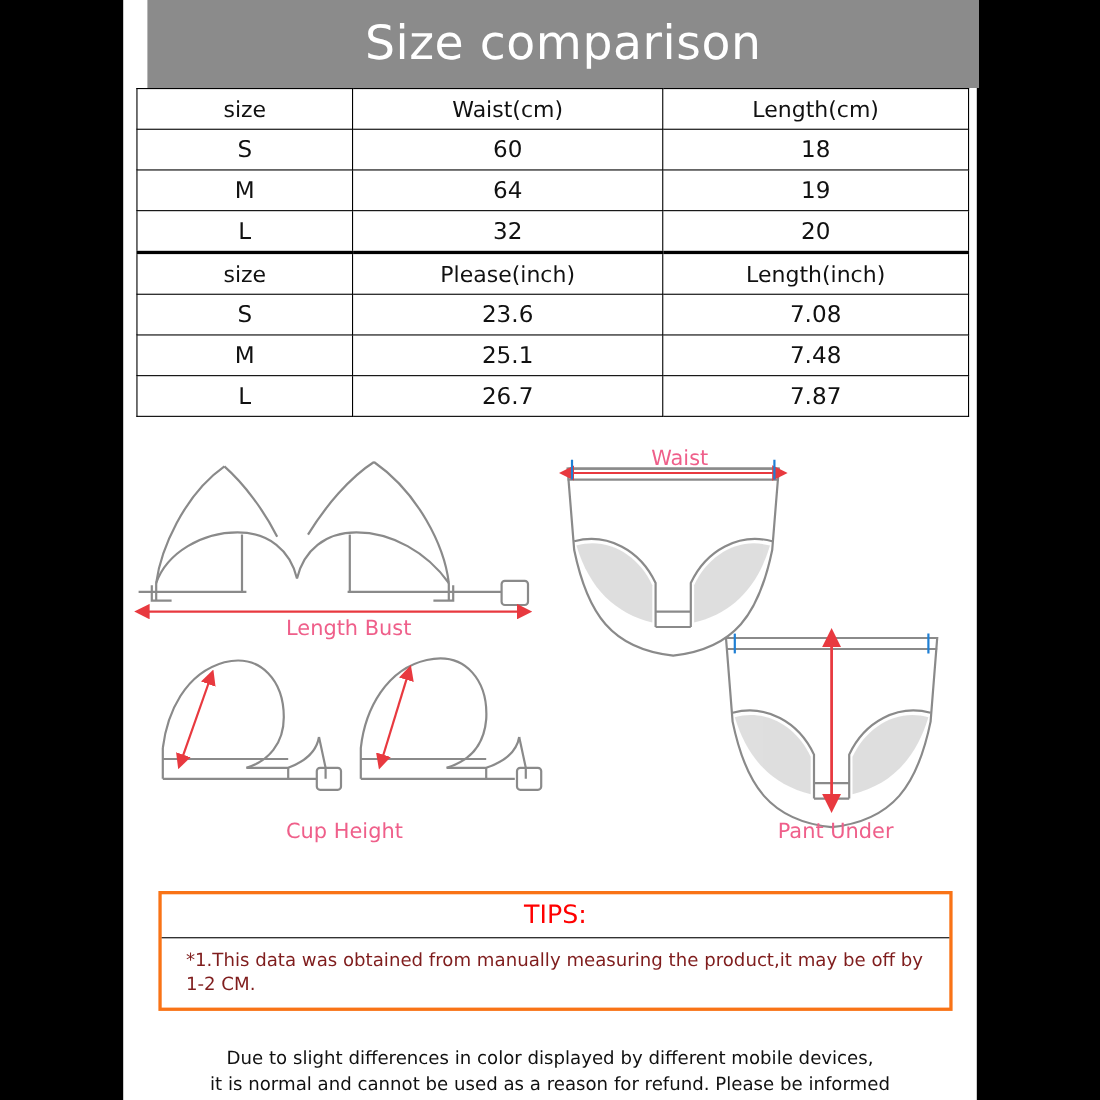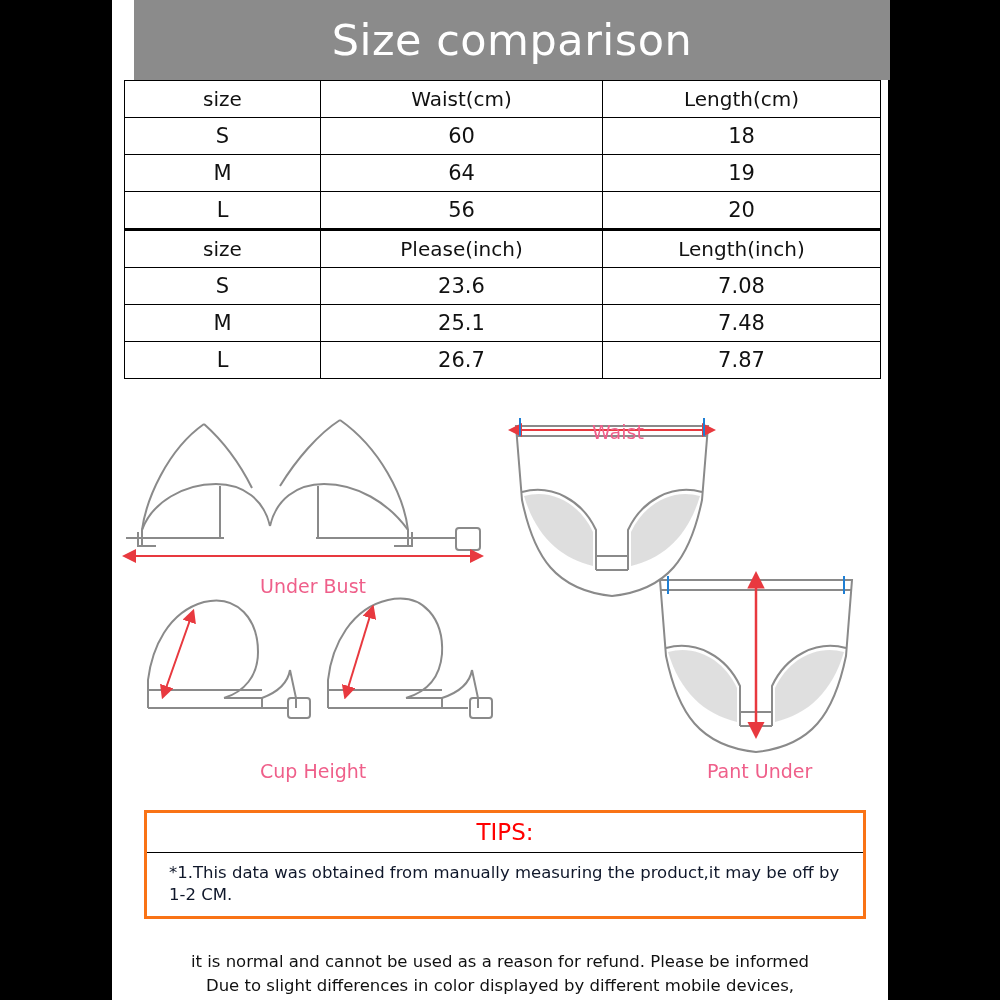--- a/index.html
+++ b/index.html
@@ -94,21 +94,20 @@
     height: 420px;
   }
   .illustrations svg { display: block; }
 
   .fig-label {
     position: absolute;
     color: #ef5f8a;
     font-size: 19px;
     font-family: "DejaVu Sans", sans-serif;
     white-space: nowrap;
-    margin-top: 15px;
   }
   .lbl-underbust { left: 148px; top: 180px; }
   .lbl-cupheight { left: 148px; top: 365px; }
   .lbl-waist     { left: 480px; top: 26px; }
   .lbl-pantlen   { left: 595px; top: 365px; }
 
   
   .tips-box {
     position: absolute;
     left: 32px;
@@ -122,21 +121,21 @@
     text-align: center;
     color: #ff0000;
     font-size: 23px;
     font-family: "DejaVu Sans", sans-serif;
     padding: 6px 0 7px 0;
     border-bottom: 1px solid #000;
   }
   .tips-row {
     font-size: 16.5px;
     font-family: "DejaVu Sans", sans-serif;
-    color: #0f172a;
+    color: #7f1d1d;
     padding: 9px 14px 9px 22px;
     border-bottom: 1px solid #000;
     line-height: 1.35;
   }
   .tips-row:last-child { border-bottom: none; }
   .tips-row .indent { display: block; padding-left: 16px; }
 
   .tips-tail {
     position: absolute;
     left: 112px;
@@ -180,21 +179,21 @@
           <td>60</td>
           <td>18</td>
         </tr>
         <tr>
           <td>M</td>
           <td>64</td>
           <td>19</td>
         </tr>
         <tr class="thick-bottom">
           <td>L</td>
-          <td>56</td>
+          <td>32</td>
           <td>20</td>
         </tr>
         <tr class="header-row">
           <td class="hdr-label">size</td>
           <td>Please(inch)</td>
           <td>Length(inch)</td>
         </tr>
         <tr>
           <td>S</td>
           <td>23.6</td>
@@ -317,29 +316,29 @@
         </g>
         <g stroke="#e8393f" stroke-width="2.5">
           <line x1="644" y1="206" x2="644" y2="344" marker-start="url(#arrL)" marker-end="url(#arrR)"></line>
         </g>
         <g stroke="#1f7fd4" stroke-width="2">
           <line x1="556" y1="196" x2="556" y2="214"></line>
           <line x1="732" y1="196" x2="732" y2="214"></line>
         </g>
       </svg>
 
-      <div class="fig-label lbl-underbust">Under Bust</div>
+      <div class="fig-label lbl-underbust">Length Bust</div>
       <div class="fig-label lbl-cupheight">Cup Height</div>
       <div class="fig-label lbl-waist">Waist</div>
       <div class="fig-label lbl-pantlen">Pant Under</div>
     </div>
 
     <div class="tips-box">
       <div class="tips-title">TIPS:</div>
       <div class="tips-row">*1.This data was obtained from manually measuring the product,it may be off by 1-2 CM.</div>
     </div>
   </div>
 
   <div class="tips-tail">
+    <div>Due to slight differences in color displayed by different mobile devices,</div>
     <div>it is normal and cannot be used as a reason for refund. Please be informed</div>
-    <div>Due to slight differences in color displayed by different mobile devices,</div>
   </div>
 </div>
 
 </body></html>

